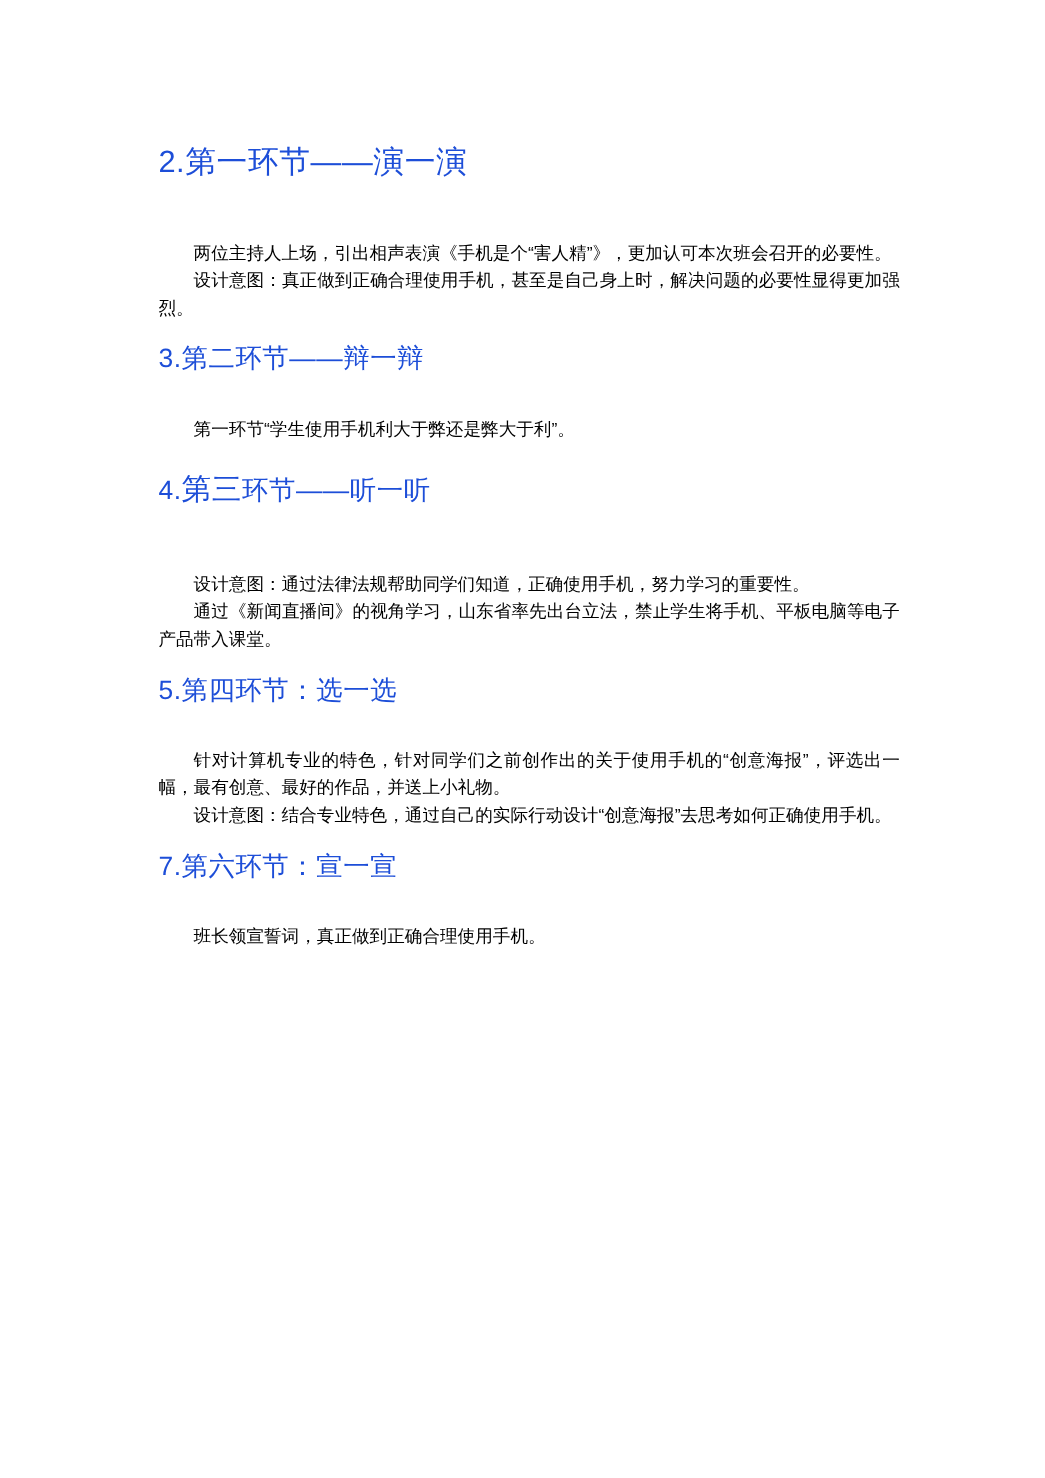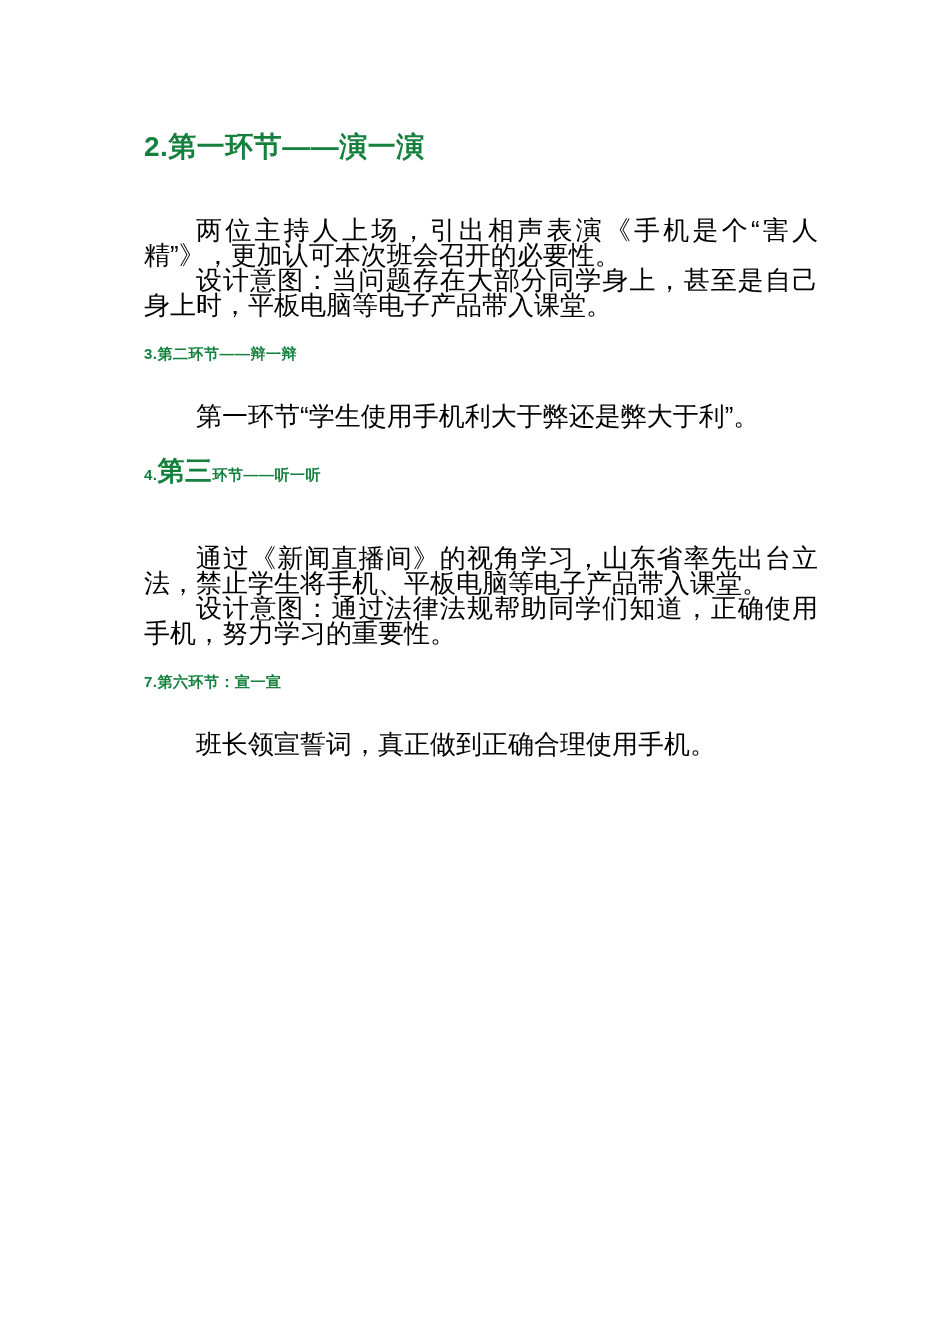--- a/index.html
+++ b/index.html
@@ -18,75 +18,80 @@
     box-sizing: border-box;
     width: 950px;
     height: 1344px;
     padding: 130px 132px 0 144px;
     background: #ffffff;
   }
   .doc-section { margin: 0; }
 
   
   .heading {
-    font-weight: bold;
-    color: #15803d;
+    font-weight: normal;
+    color: #1d4ed8;
     letter-spacing: 0.5px;
   }
   .heading-xl {
     font-size: 28px;
     line-height: 34px;
     margin: 0 0 54px 0;
   }
   .heading-sm {
     font-size: 21px;
     line-height: 27px;
     margin: 20px 0 37px 0;
   }
   .heading-mixed {
     font-size: 21px;
     line-height: 32px;
     margin: 26px 0 55px 0;
   }
   .hp-xl { font-size: 28px; }
-  .hp-md { font-size: 15px; }
+  .hp-md { font-size: 24px; }
   .hp-lg { font-size: 27px; line-height: 32px; text-align: center; }
 
   
   .body-par {
-    font-size: 26px;
+    font-size: 16px;
     line-height: 25px;
     margin: 0;
     text-indent: 2em;
     text-align: justify;
     color: #000000;
   }
 </style>
 </head>
 <body>
 
 <div class="page">
 
   <section class="doc-section">
     <h1 class="heading heading-xl"><span class="hp-xl">2.第一环节——演一演</span><span></span><span></span></h1>
     <p class="body-par">两位主持人上场，引出相声表演《手机是个“害人精”》，更加认可本次班会召开的必要性。</p>
-    <p class="body-par">设计意图：当问题存在大部分同学身上，甚至是自己身上时，平板电脑等电子产品带入课堂。</p>
+    <p class="body-par">设计意图：真正做到正确合理使用手机，甚至是自己身上时，解决问题的必要性显得更加强烈。</p>
   </section>
 
   <section class="doc-section">
     <h2 class="heading heading-sm"><span class="hp-md">3.第二环节——辩一辩</span><span></span><span></span></h2>
     <p class="body-par">第一环节“学生使用手机利大于弊还是弊大于利”。</p>
   </section>
 
   <section class="doc-section">
     <h2 class="heading heading-mixed"><span class="hp-md">4.</span><span class="hp-lg">第三</span><span class="hp-md">环节——听一听</span></h2>
+    <p class="body-par">设计意图：通过法律法规帮助同学们知道，正确使用手机，努力学习的重要性。</p>
     <p class="body-par">通过《新闻直播间》的视角学习，山东省率先出台立法，禁止学生将手机、平板电脑等电子产品带入课堂。</p>
-    <p class="body-par">设计意图：通过法律法规帮助同学们知道，正确使用手机，努力学习的重要性。</p>
   </section>
 
+  <section class="doc-section">
+    <h2 class="heading heading-sm"><span class="hp-md">5.第四环节：选一选</span><span></span><span></span></h2>
+    <p class="body-par">针对计算机专业的特色，针对同学们之前创作出的关于使用手机的“创意海报”，评选出一幅，最有创意、最好的作品，并送上小礼物。</p>
+    <p class="body-par">设计意图：结合专业特色，通过自己的实际行动设计“创意海报”去思考如何正确使用手机。</p>
+  </section>
 
 
   <section class="doc-section">
     <h2 class="heading heading-sm"><span class="hp-md">7.第六环节：宣一宣</span><span></span><span></span></h2>
     <p class="body-par">班长领宣誓词，真正做到正确合理使用手机。</p>
   </section>
 
 </div>
 
 </body></html>

